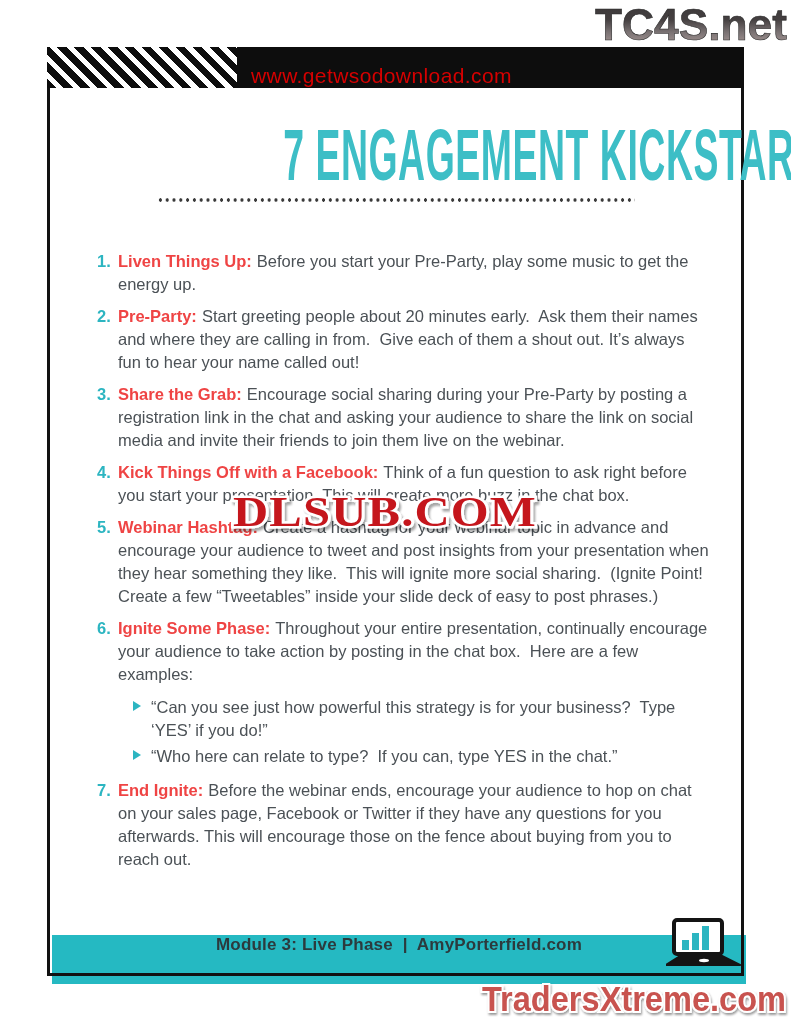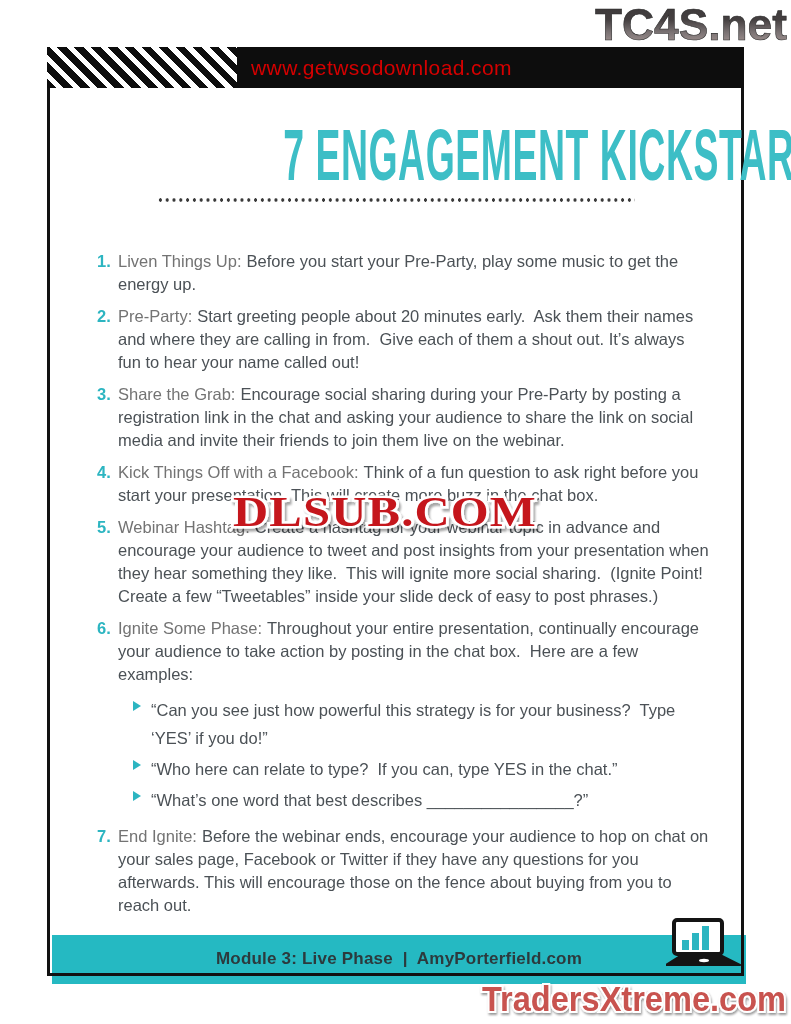--- a/index.html
+++ b/index.html
@@ -8,34 +8,34 @@
     position:relative; width:791px; height:1024px; background:#ffffff;
     overflow:hidden; font-family:"Liberation Sans", sans-serif;
   }
 
   
   .teal-bar {
     position:absolute; left:52px; top:935px; width:694px; height:49px;
     background:#25b9c2; z-index:1;
   }
   .footer-text {
-    text-align:center; padding-top:14px; font-size:17px; font-weight:bold;
+    text-align:center; font-size:17px; font-weight:bold;
     color:#2c3a3d; white-space:pre; letter-spacing:0.2px;
   }
 
   
   .border-overlay {
     position:absolute; left:47px; top:47px; width:697px; height:929px;
     border:3px solid #111; z-index:2; pointer-events:none;
   }
 
   
   .topbar {
     position:absolute; left:47px; top:47px; width:697px; height:41px;
-    background:#0d0d0d; display:flex; align-items:center; z-index:3;
+    background:#0d0d0d; display:flex; align-items:flex-end; z-index:3;
   }
   .stripes {
     width:190px; height:41px; flex:0 0 auto;
     background:repeating-linear-gradient(45deg, #0d0d0d 0 6.5px, #ffffff 6.5px 12px);
   }
   .header-url {
     margin-left:14px; color:#d50000; font-size:21px; letter-spacing:0.4px;
     text-decoration:none; cursor:pointer;
   }
 
@@ -53,24 +53,24 @@
   }
 
   
   .content {
     position:absolute; left:97px; top:250px; width:612px; z-index:3;
     color:#4b5156; font-size:16.5px; line-height:23px;
   }
   .item { display:grid; grid-template-columns:21px 1fr; margin-bottom:9px; }
   .item .num { color:#2cb5c1; font-weight:bold; }
   .item .body { white-space:pre-wrap; }
-  .item .lbl { font-weight:normal; color:#737373; margin-right:5px; white-space:normal;text-align:center; }
+  .item .lbl { font-weight:bold; color:#ef4444; margin-right:5px; white-space:normal;text-align:center; }
 
   .bullets { margin:10px 0 11px 36px; }
-  .bullet { display:flex; line-height:28px; margin-bottom:3px; }
+  .bullet { display:flex; line-height:23px; margin-bottom:3px; }
   .tri {
     flex:0 0 auto; width:0; height:0; margin:5px 10px 0 0;
     border-left:8px solid #2cb5c1; border-top:5px solid transparent;
     border-bottom:5px solid transparent;
   }
   .btxt { white-space:pre-wrap; }
 
   
   .laptop { position:absolute; left:666px; top:917px; z-index:4; }
 
@@ -134,24 +134,20 @@
 
     <div class="bullets">
       <div class="bullet">
           <span class="tri"></span>
           <span class="btxt">“Can you see just how powerful this strategy is for your business?  Type ‘YES’ if you do!”</span>
         </div>
       <div class="bullet">
           <span class="tri"></span>
           <span class="btxt">“Who here can relate to type?  If you can, type YES in the chat.”</span>
         </div>
-      <div class="bullet">
-          <span class="tri"></span>
-          <span class="btxt">“What’s one word that best describes ________________?”</span>
-        </div>
     </div>
 
     <div class="item">
         <span class="num">7.</span>
         <span class="body"><span class="lbl">End Ignite:</span><span>Before the webinar ends, encourage your audience to hop on chat on your sales page, Facebook or Twitter if they have any questions for you afterwards. This will encourage those on the fence about buying from you to reach out.</span></span>
       </div>
 
   </div>
 
   <svg class="laptop" width="84" height="50" viewBox="0 0 84 50">

